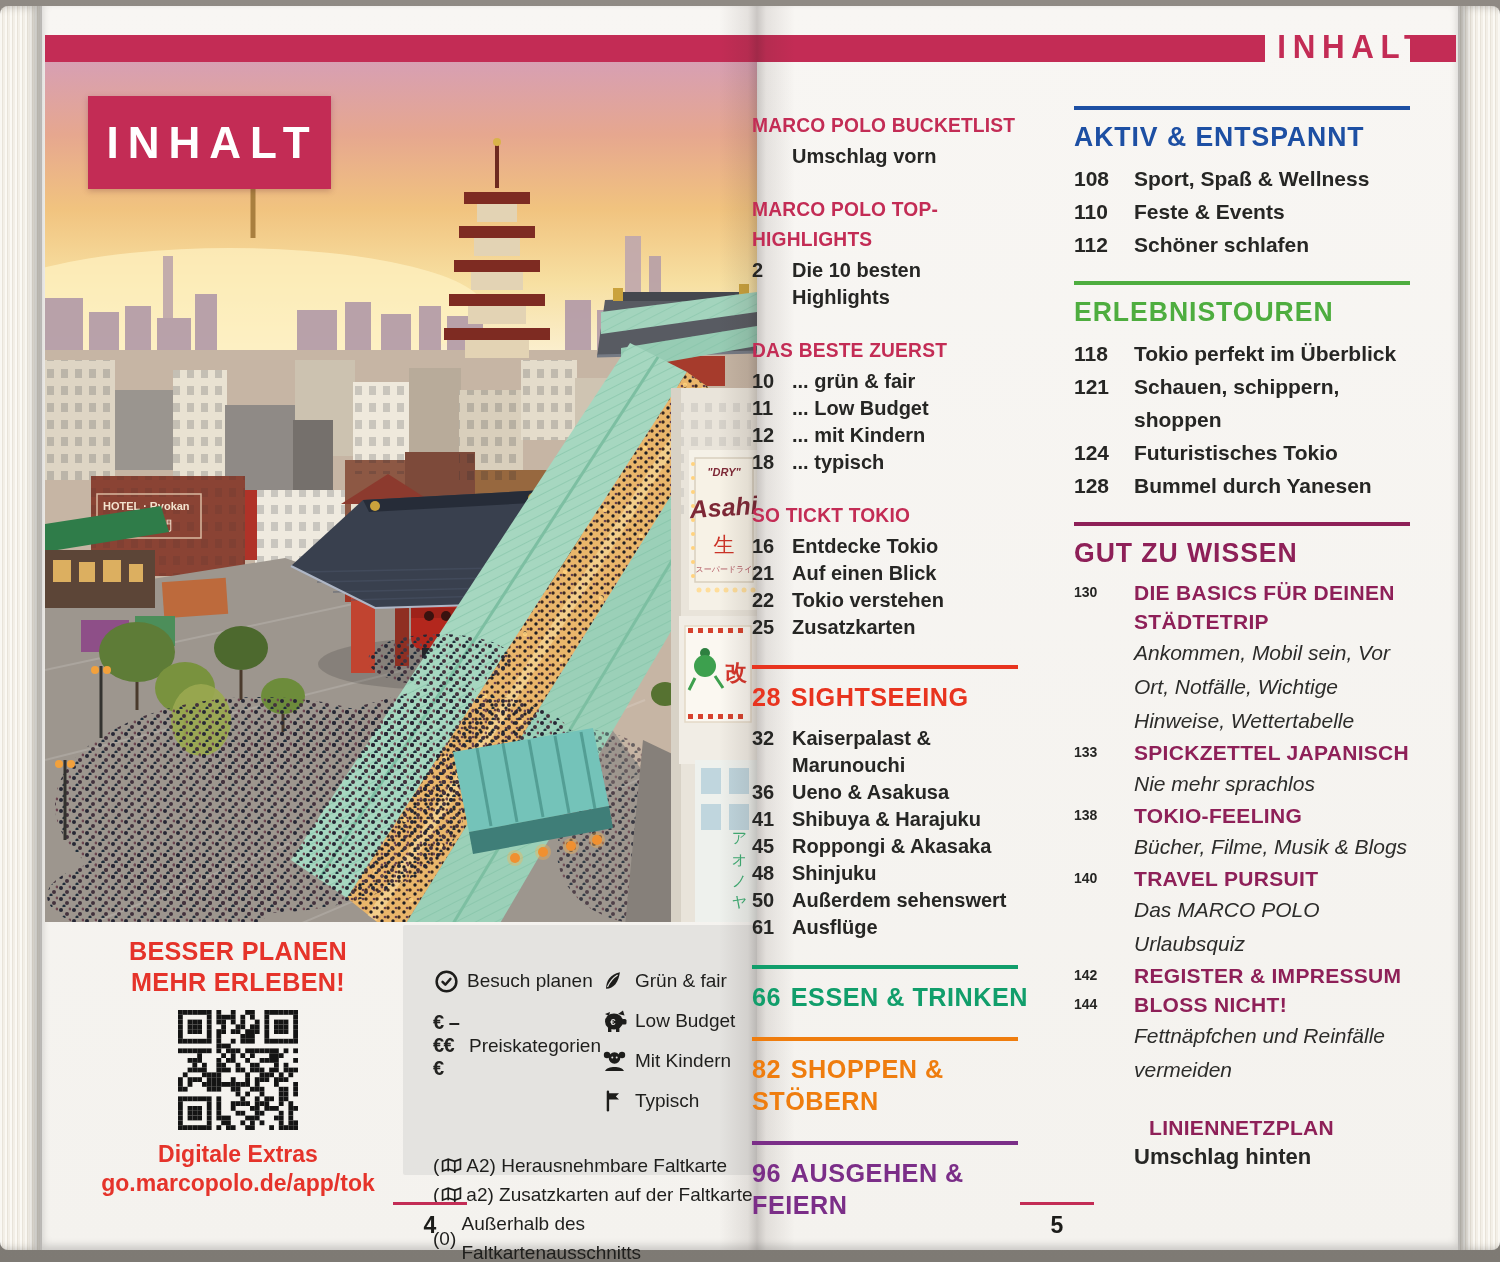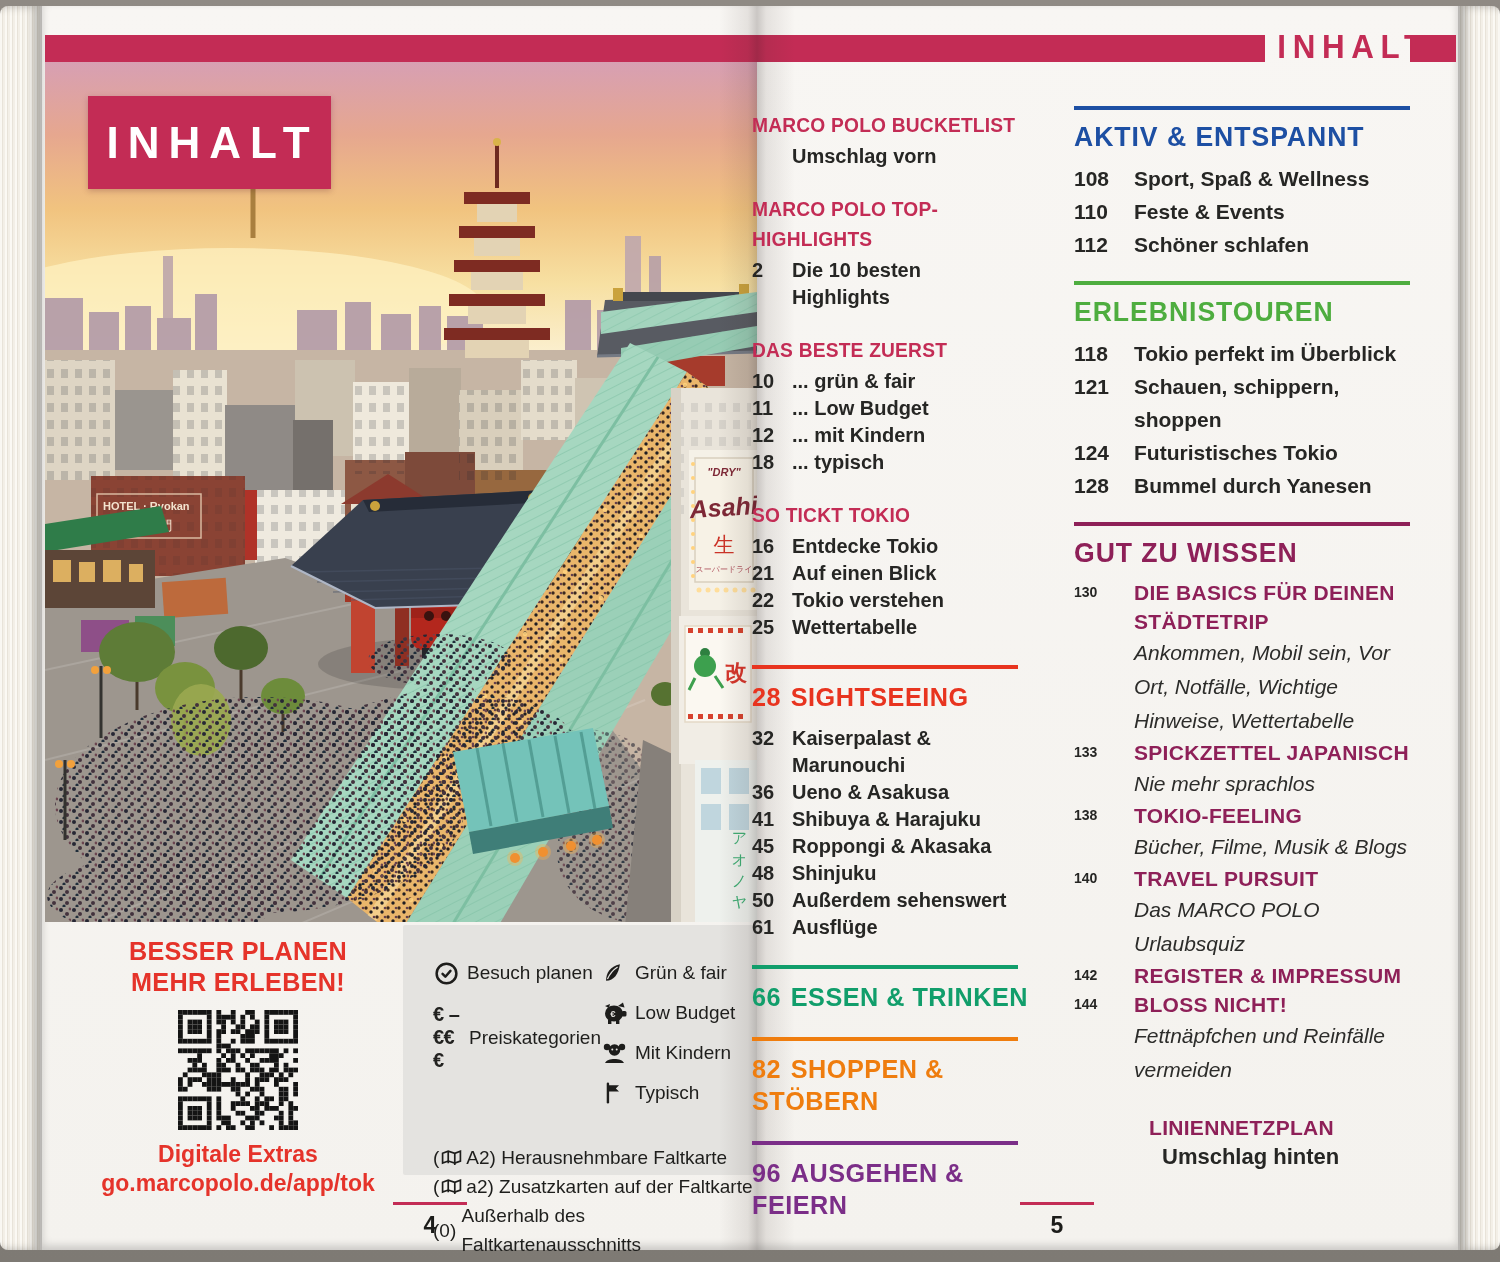--- a/index.html
+++ b/index.html
@@ -23,21 +23,21 @@
   .inhalt-box{position:absolute;left:46px;top:90px;width:243px;height:93px;background:var(--crimson);z-index:4;
               display:flex;align-items:center;justify-content:center;box-shadow:0 2px 6px rgba(80,20,40,.25);}
   .inhalt-box span{color:#fff;font-weight:bold;font-size:44px;letter-spacing:9px;padding-left:6px;}
   
   .promo{position:absolute;left:58px;top:930px;width:276px;text-align:center;z-index:3;}
   .promo .pline{color:var(--red);font-weight:bold;font-size:26px;line-height:31px;letter-spacing:.3px;transform:scaleX(.97);}
   .promo .qr{margin:12px auto 10px;width:120px;height:120px;}
   .promo .extras{color:var(--red);font-weight:bold;font-size:23px;line-height:29px;}
   
   .legend{position:absolute;left:361px;top:919px;width:354px;height:250px;background:#e4e3e0;z-index:2;
-          padding:32px 0 0 30px;box-sizing:border-box;border-radius:2px;}
+          padding:40px 0 0 30px;box-sizing:border-box;border-radius:2px;}
   .lgrid{display:flex;}
   .lcol{display:flex;flex-direction:column;}
   .lcol1{width:168px;gap:14px;}
   .lcol2{width:150px;gap:8px;}
   .lrow{display:flex;align-items:center;min-height:32px;}
   .licon{width:34px;flex:0 0 34px;display:flex;align-items:center;}
   .licon svg{display:block;}
   .lsym{font-size:20px;font-weight:bold;letter-spacing:-.5px;margin-right:6px;}
   .llabel{font-size:19px;color:#1e1e1c;}
   .lnotes{margin-top:34px;}
@@ -62,21 +62,21 @@
   .item2{display:flex;font-size:21px;line-height:33px;font-weight:bold;color:#262624;}
   .inum2{flex:0 0 60px;}
   .sec2{margin-bottom:20px;}
   .entry{display:flex;}
   .enum{flex:0 0 60px;font-size:14px;line-height:29px;font-weight:bold;color:#262624;}
   .ebody{flex:1;}
   .etitle{font-size:21px;line-height:29px;font-weight:bold;letter-spacing:.3px;}
   .esub{font-size:21px;line-height:34px;font-style:italic;color:#2c2c2a;max-width:282px;}
   .fentry{margin:26px 0 0 60px;}
   .fentry .ftitle{font-size:21px;line-height:29px;font-weight:bold;letter-spacing:.3px;}
-  .fentry .fsub{font-size:22px;line-height:30px;font-weight:bold;color:#262624;margin-left:28px;}
+  .fentry .fsub{font-size:22px;line-height:30px;font-weight:bold;color:#262624;}
   
   .footer{position:absolute;width:84px;text-align:center;z-index:10;}
   .f4{left:346px;top:1196px;}
   .f5{left:973px;top:1196px;}
   .fline{width:74px;height:3px;background:var(--crimson);margin:0 auto 7px;}
   .fnum{font-size:23px;font-weight:bold;color:#1c1c1a;}
 </style>
 </head>
 <body>
 
@@ -906,21 +906,21 @@
             <div class="item">
               <span class="inum">21</span>
               <span class="itext">Auf einen Blick</span>
             </div>
             <div class="item">
               <span class="inum">22</span>
               <span class="itext">Tokio verstehen</span>
             </div>
             <div class="item">
               <span class="inum">25</span>
-              <span class="itext">Wettertabelle</span>
+              <span class="itext">Zusatzkarten</span>
             </div>
           </div>
         </div>
         <div class="sec major">
           <div class="rule" style="background: rgb(232, 52, 31);"></div>
           <div class="mrow"><span class="mnum" style="color: rgb(232, 52, 31);">28</span><span class="mtitle" style="color: rgb(232, 52, 31);">SIGHTSEEING</span></div>
           <div class="items">
             <div class="item">
               <span class="inum">32</span>
               <span class="itext">Kaiserpalast &amp; Marunouchi</span>

